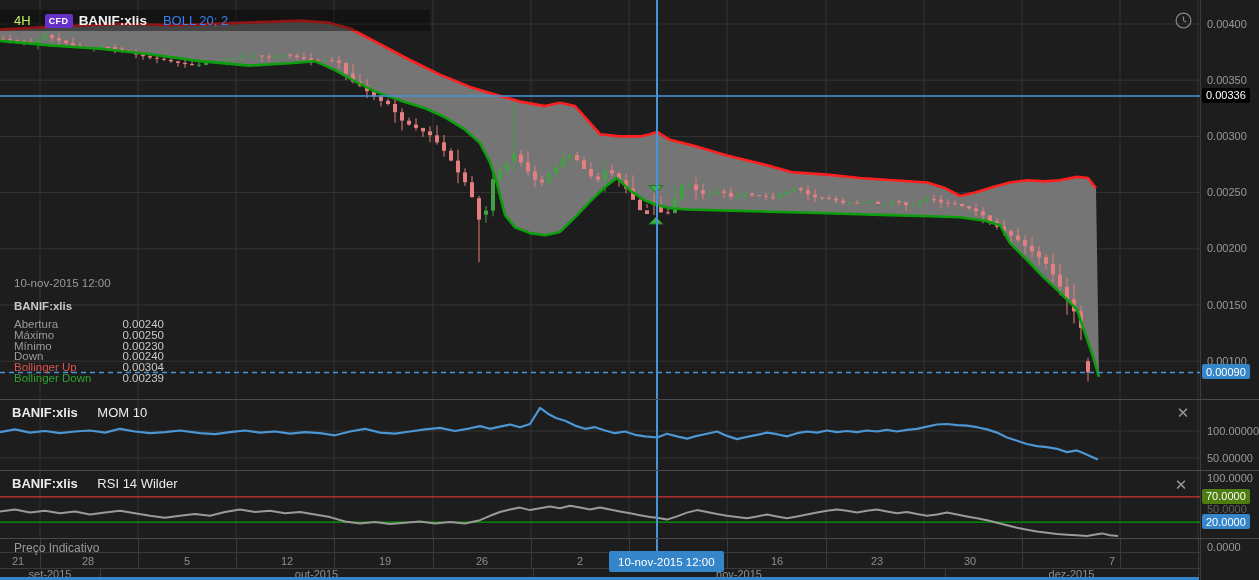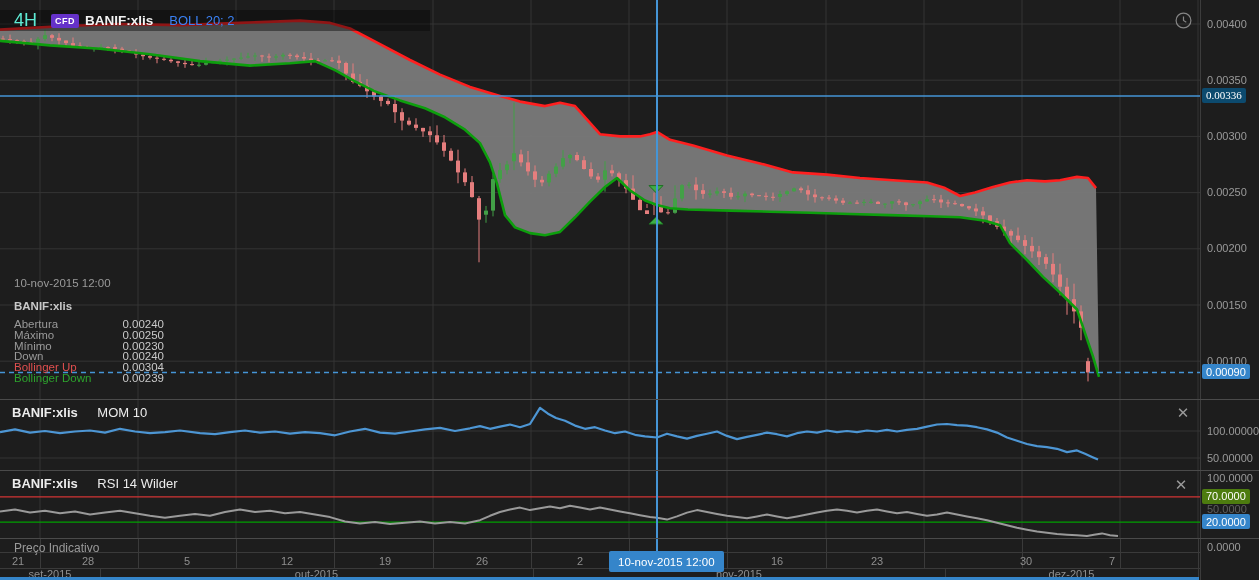--- a/index.html
+++ b/index.html
@@ -10,21 +10,21 @@
   #price-svg{top:0;}
   #mom-svg{top:399px;}
   #rsi-svg{top:470px;}
   .sep{position:absolute;left:0;width:1259px;height:1px;background:#4a4a4a;z-index:4;}
   .axis-col{position:absolute;top:0;left:1200px;width:59px;height:580px;border-left:1px solid#3c3c3c;z-index:3;}
   .axis-label{position:absolute;left:6px;font-size:11px;color:#9a9a9a;white-space:nowrap;}
   .axis-label.dim{color:#5f5f5f;}
   .axis-badge{position:absolute;left:1px;padding:1.5px 4px;font-size:11px;color:#fff;border-radius:2px;white-space:nowrap;z-index:5;}
   .title-strip{position:absolute;top:10px;left:0;width:430px;height:21px;background:rgba(8,8,8,.45);z-index:6;
                display:flex;align-items:center;}
-  .tf{color:#5eead4;font-size:18px;margin-left:14px;}
+  .tf{color:#bef264;font-size:13px;margin-left:14px;}
   .cfd{margin-left:14px;font-size:9px;font-weight:bold;color:#fff;border-radius:2px;padding:2px 4px;letter-spacing:.5px;}
   .sym{margin-left:6px;font-size:13.5px;font-weight:bold;color:#f2f2f2;}
   .ind{margin-left:16px;font-size:13px;color:#3b82f6;}
   .pane-head{position:absolute;z-index:6;font-size:13px;color:#ececec;}
   .pane-head b{font-weight:bold;margin-right:16px;}
   .tooltip{position:absolute;left:14px;top:277px;width:150px;z-index:7;font-size:11.5px;color:#9a9a9a;}
   .tooltip .tt-date{margin-bottom:11px;}
   .tooltip .tt-sym{font-weight:bold;color:#c9c9c9;margin-bottom:7px;}
   .tt-row{display:flex;justify-content:space-between;line-height:10.8px;margin-bottom:0;}
   .tt-row span:last-child{color:#c9c9c9;}
@@ -521,21 +521,21 @@
       <div class="preco">Preço Indicativo</div>
       <div class="day-lb" style="left: 18px; top: 17px;">21</div>
       <div class="day-lb" style="left: 88px; top: 17px;">28</div>
       <div class="day-lb" style="left: 187px; top: 17px;">5</div>
       <div class="day-lb" style="left: 287px; top: 17px;">12</div>
       <div class="day-lb" style="left: 385px; top: 17px;">19</div>
       <div class="day-lb" style="left: 482px; top: 17px;">26</div>
       <div class="day-lb" style="left: 580px; top: 17px;">2</div>
       <div class="day-lb" style="left: 777px; top: 17px;">16</div>
       <div class="day-lb" style="left: 877px; top: 17px;">23</div>
-      <div class="day-lb" style="left: 1026px; top: 17px; text-align: center;">30</div>
+      <div class="day-lb" style="left: 970px; top: 17px; text-align: center;">30</div>
       <div class="day-lb" style="left: 1112px; top: 17px;">7</div>
       <div class="cellb" style="left: 100px; top: 30px; height: 12px;"></div>
       <div class="mon-lb" style="left: 50px; top: 30px;">set-2015</div>
       <div class="cellb" style="left: 533px; top: 30px; height: 12px;"></div>
       <div class="mon-lb" style="left: 316.5px; top: 30px;">out-2015</div>
       <div class="cellb" style="left: 945px; top: 30px; height: 12px;"></div>
       <div class="mon-lb" style="left: 739px; top: 30px;">nov-2015</div>
       <div class="cellb" style="left: 1198px; top: 30px; height: 12px;"></div>
       <div class="mon-lb" style="left: 1071.5px; top: 30px;">dez-2015</div>
     </div>
@@ -545,21 +545,21 @@
   <div class="blue-strip" id="blue-strip" style="background: rgb(53, 133, 202);"></div>
 
   <div class="axis-col" id="axis-col">
       <div class="axis-label" style="top: 17.5px;">0.00400</div>
       <div class="axis-label" style="top: 73.7px;">0.00350</div>
       <div class="axis-label" style="top: 129.9px;">0.00300</div>
       <div class="axis-label" style="top: 186.1px;">0.00250</div>
       <div class="axis-label" style="top: 242.3px;">0.00200</div>
       <div class="axis-label" style="top: 298.5px;">0.00150</div>
       <div class="axis-label" style="top: 354.7px;">0.00100</div>
-      <div class="axis-badge" style="background: #0c4a6e; top: 87.936px; font-family: Liberation Serif, serif;">0.00336</div>
+      <div class="axis-badge" style="background: #000000; top: 87.936px;">0.00336</div>
       <div class="axis-badge" style="background: rgb(53, 133, 202); top: 364.44px;">0.00090</div>
       <div class="axis-label" style="top: 424.5px;">100.00000</div>
       <div class="axis-label" style="top: 451.5px;">50.00000</div>
       <div class="axis-label" style="top: 471.5px;">100.0000</div>
       <div class="axis-badge" style="background: #4d7c0f; top: 488.9px;">70.0000</div>
       <div class="axis-label dim" style="top: 503px;">50.0000</div>
       <div class="axis-badge" style="background: rgb(53, 133, 202); top: 514.1px;">20.0000</div>
       <div class="axis-label" style="top: 541px;">0.0000</div>
     </div>
 </div>

